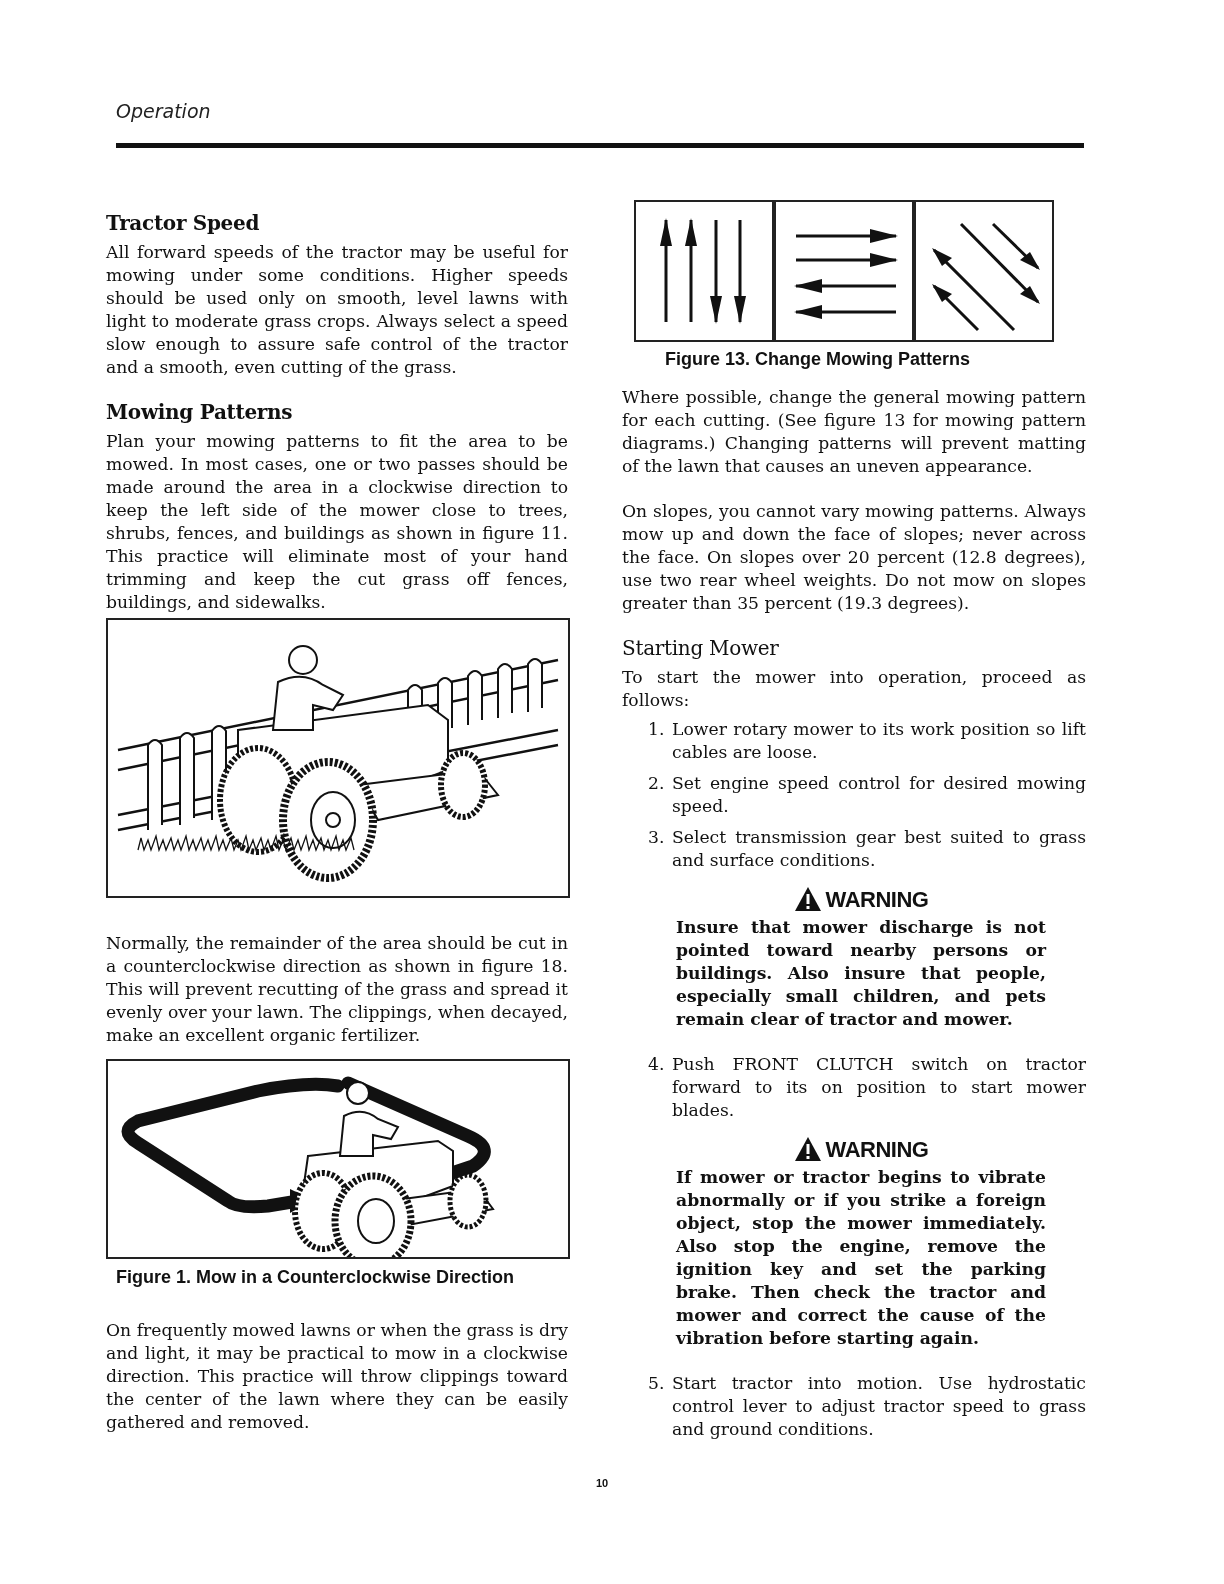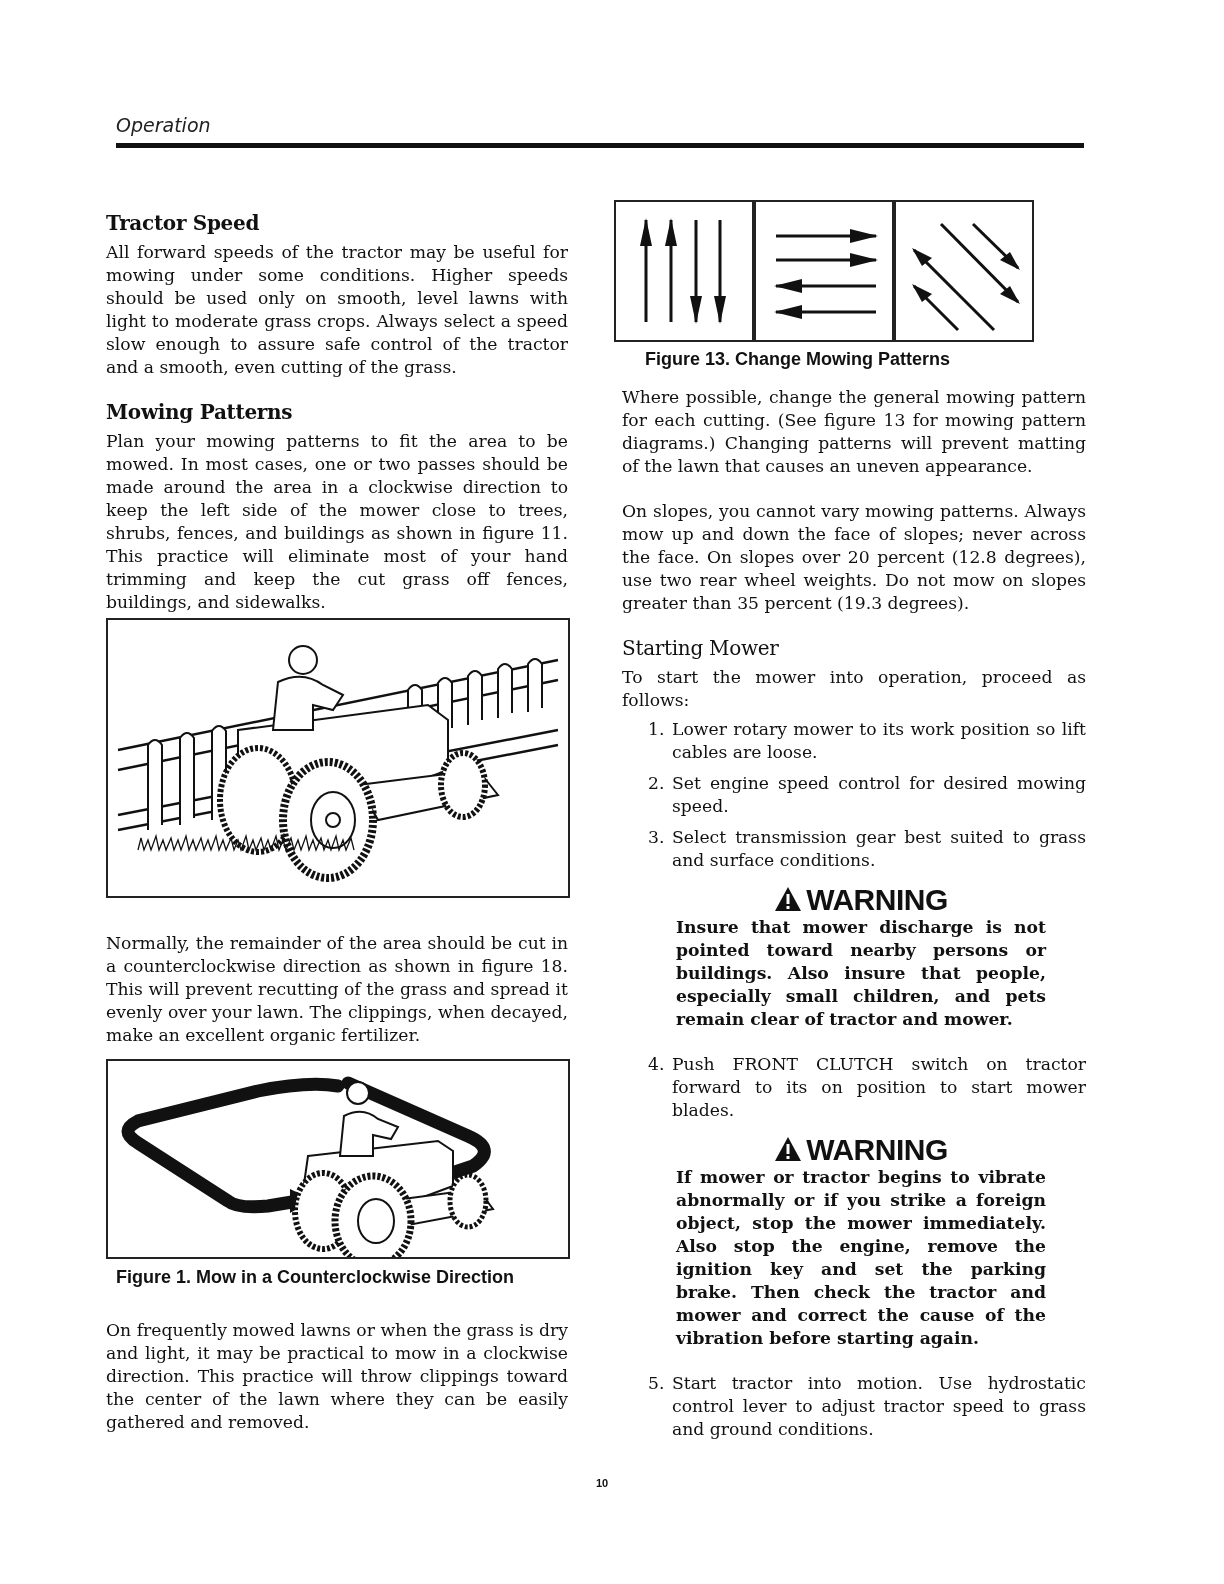--- a/index.html
+++ b/index.html
@@ -1,39 +1,39 @@
 <!DOCTYPE html>
 <html><head>
 <meta charset="utf-8">
 <style>
   html, body { margin: 0; padding: 0; background: #ffffff; }
   body { width: 1224px; height: 1584px; position: relative; overflow: hidden; color: #111; }
-  .header-label { position: absolute; left: 116px; top: 114px; font-family: "DejaVu Sans", sans-serif; font-style: italic; font-size: 19px; color: #222; }
+  .header-label { position: absolute; left: 116px; top: 100px; font-family: "DejaVu Sans", sans-serif; font-style: italic; font-size: 19px; color: #222; }
   .header-rule { position: absolute; left: 116px; top: 143px; width: 968px; height: 5px; background: #111; }
   .col { position: absolute; font-family: "DejaVu Serif", serif; font-size: 17.2px; line-height: 23px; }
   .col-left { left: 106px; top: 212px; width: 462px; }
   .col-right { left: 622px; top: 386px; width: 464px; }
   h2 { font-family: "DejaVu Serif", serif; font-size: 20px; font-weight: bold; margin: 0 0 6px 0; letter-spacing: -0.3px; }
   p { margin: 0; text-align: justify; }
   .para { margin-bottom: 22px; }
   .figure-box { border: 2px solid #222; box-sizing: border-box; position: relative; background: #fff; }
   .caption { font-family: "Liberation Sans", sans-serif; font-weight: bold; font-size: 18px; margin-top: 7px; white-space: nowrap; }
   .fig11 { width: 464px; height: 280px; margin-top: 4px; }
   .fig12 { width: 464px; height: 200px; margin-top: 12px; }
-  .fig13-wrap { position: absolute; left: 614px; top: 200px; width: 367px; }
+  .fig13-wrap { position: absolute; left: 634px; top: 200px; width: 367px; }
   .fig13-boxes { display: flex; justify-content: space-between; }
   .fig13-box { width: 140px; height: 142px; border: 2px solid #222; box-sizing: border-box; }
   .fig13-caption { text-align: center; margin-top: 7px; }
   .steps { margin: 6px 0 0 0; padding: 0; list-style: none; }
   .step { display: flex; margin-bottom: 8px; padding-left: 26px; }
   .step-num { width: 24px; flex: none; }
   .step-text { flex: 1; text-align: justify; }
   .warning { margin: 14px 0 22px 54px; width: 370px; }
   .warning-head { display: flex; align-items: center; justify-content: center; gap: 4px; margin-bottom: 4px; }
-  .warning-title { font-family: "Liberation Sans", sans-serif; font-weight: bold; font-size: 30px; letter-spacing: -0.5px; }
+  .warning-title { font-family: "Liberation Sans", sans-serif; font-weight: bold; font-size: 22px; letter-spacing: -0.5px; }
   .warning-text { font-weight: bold; text-align: justify; }
   .page-number { position: absolute; left: 596px; top: 1477px; font-family: "Liberation Sans", sans-serif; font-weight: bold; font-size: 11px; }
   svg { display: block; }
 </style>
 </head>
 <body>
 
 <div class="header-label">Operation</div>
 <div class="header-rule"></div>
 

